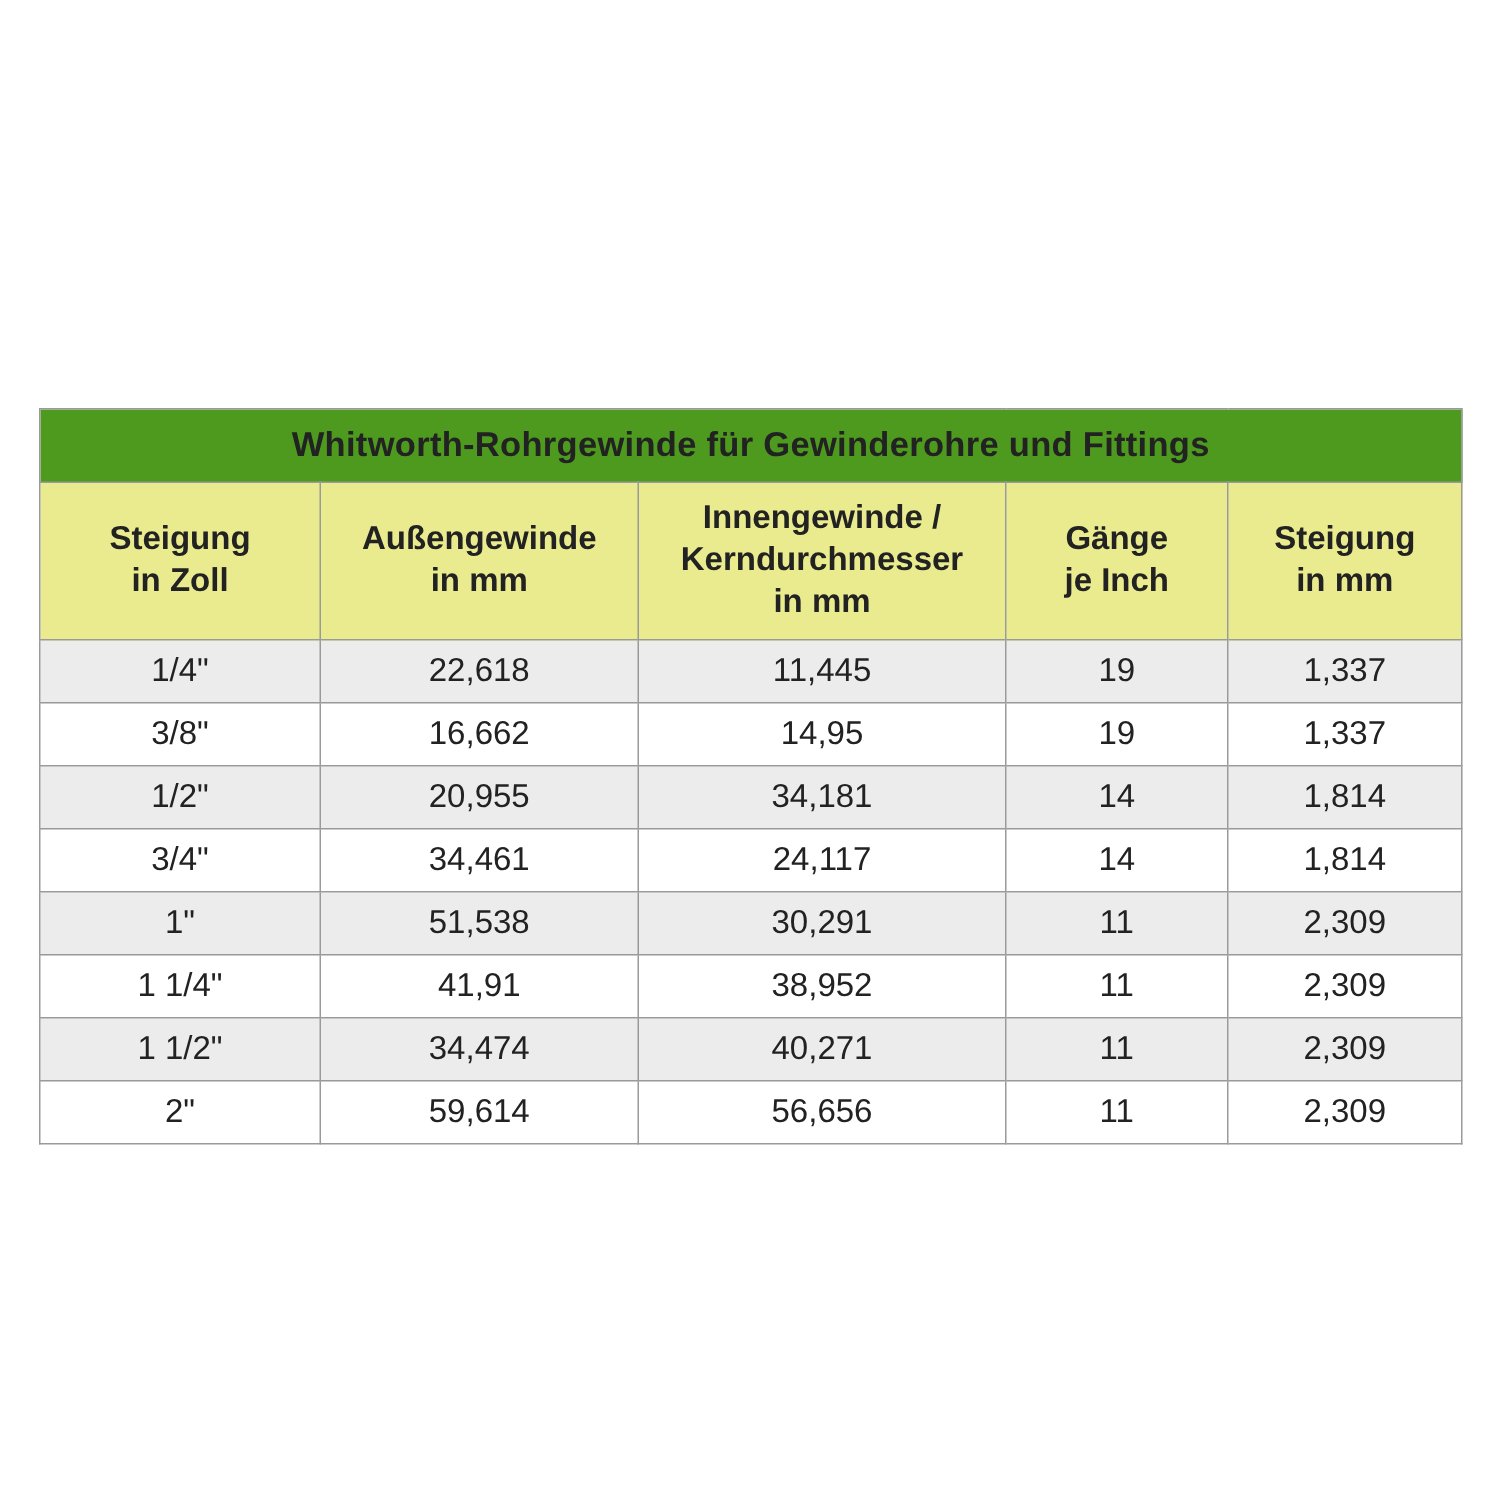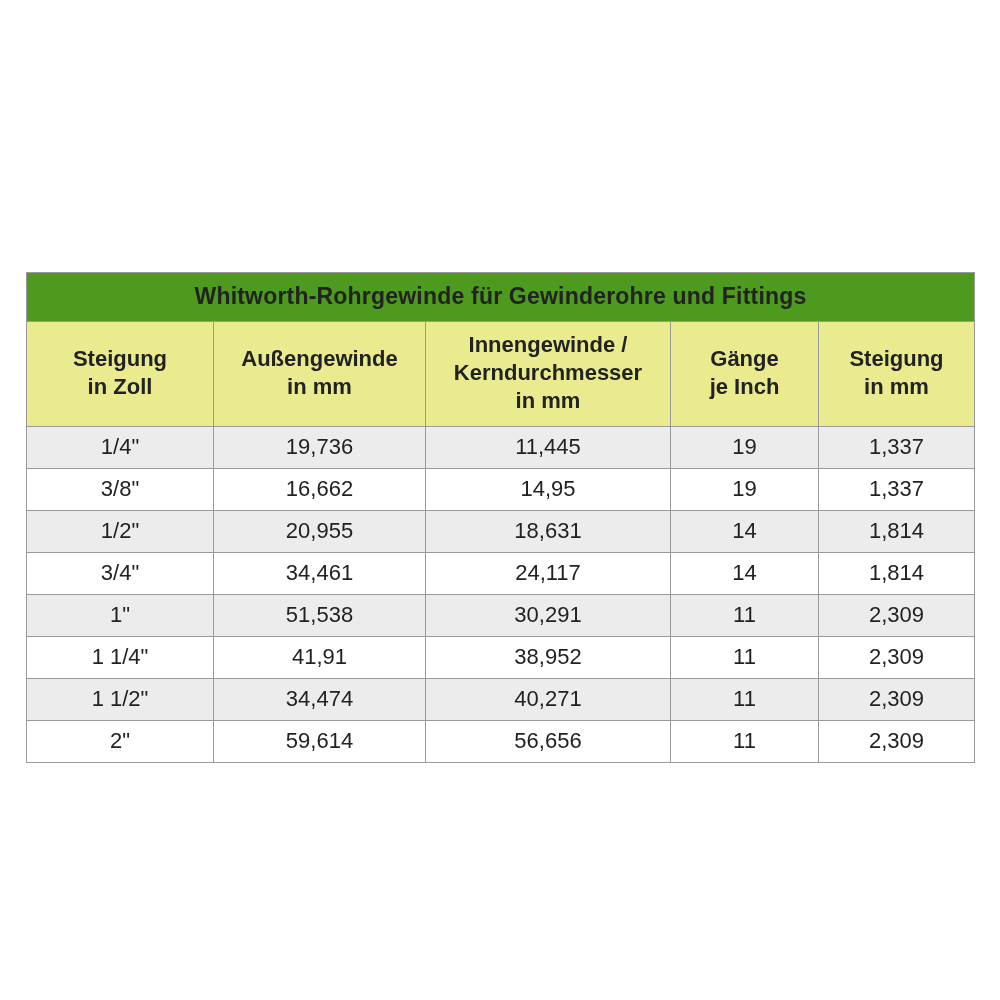--- a/index.html
+++ b/index.html
@@ -102,36 +102,36 @@
           </th>
           <th>
             <div>Steigung</div>
             <div>in mm</div>
           </th>
         </tr>
       </thead>
       <tbody>
         <tr class="alt">
           <td>1/4"</td>
-          <td>19,736</td>
+          <td>22,618</td>
           <td>11,445</td>
           <td>19</td>
           <td>1,337</td>
         </tr>
         <tr>
           <td>3/8"</td>
           <td>16,662</td>
           <td>14,95</td>
           <td>19</td>
           <td>1,337</td>
         </tr>
         <tr class="alt">
           <td>1/2"</td>
           <td>20,955</td>
-          <td>18,631</td>
+          <td>34,181</td>
           <td>14</td>
           <td>1,814</td>
         </tr>
         <tr>
           <td>3/4"</td>
           <td>34,461</td>
           <td>24,117</td>
           <td>14</td>
           <td>1,814</td>
         </tr>

